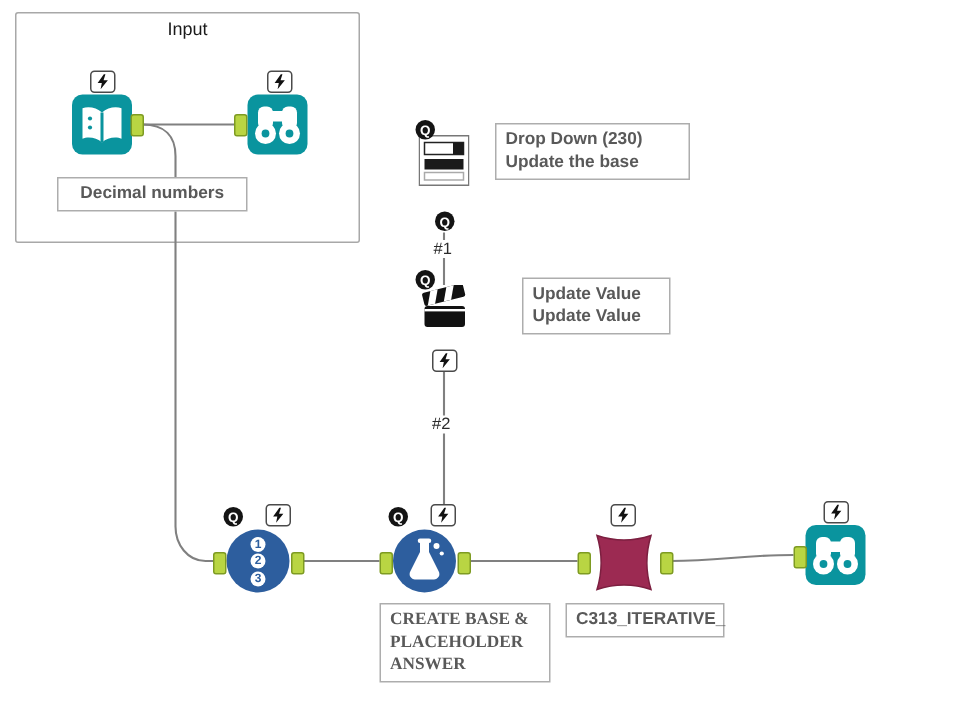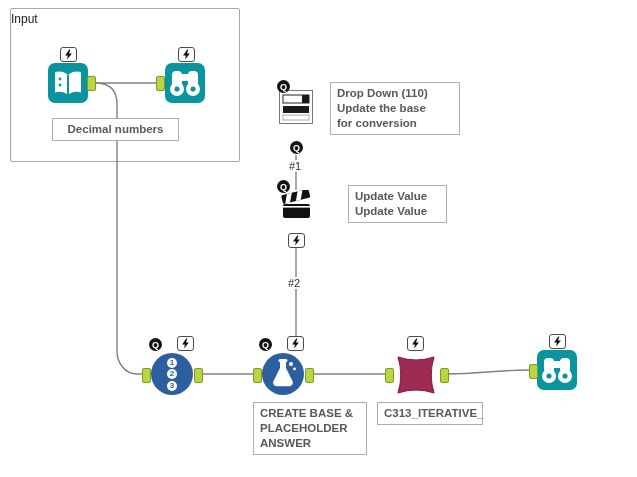--- a/index.html
+++ b/index.html
@@ -5,21 +5,21 @@
   html,body{margin:0;padding:0;background:#fff;}
   .canvas{
     position:relative;width:637px;height:477px;background:#ffffff;
     font-family:"Liberation Sans", sans-serif;overflow:hidden;
   }
   .container-box{
     position:absolute;left:10px;top:8px;width:228px;height:152px;
     background:#ffffff;border:1px solid #a8a8a8;border-radius:2px;z-index:0;
   }
   .container-title{
-    position:absolute;left:0;top:3px;width:100%;
+    position:absolute;left:0;top:3px;width:100%;text-align:center;
     font-size:12px;color:#1a1a1a;
   }
   .wires{position:absolute;left:0;top:0;z-index:1;}
   .wires path{stroke:#808080;stroke-width:1.4;fill:none;}
   .tool-icon{
     position:absolute;width:40px;height:40px;border-radius:7px;z-index:2;
     display:flex;align-items:center;justify-content:center;
   }
   .teal{background:#0a949e;}
   .circle-tool{
@@ -81,21 +81,21 @@
   </div>
   <div class="tool-icon teal" style="left:48px;top:63px;">
     <svg width="40" height="40" viewBox="0 0 40 40">
       <path d="M20 12 C16.5 8.5 10.5 7.8 7 9.2 V29.5 C10.5 28 16.5 28.6 20 32 C23.5 28.6 29.5 28 33 29.5 V9.2 C29.5 7.8 23.5 8.5 20 12 Z" fill="#fff"></path>
       <path d="M20 12 V32" stroke="#0a949e" stroke-width="2"></path>
       <circle cx="12" cy="16" r="1.4" fill="#0a949e"></circle>
       <circle cx="12" cy="22" r="1.4" fill="#0a949e"></circle>
     </svg>
   </div>
   <div class="nub" style="left:87px;top:76px;"></div>
-  <div class="annotation center" style="left:52px;top:118px;width:113px;">
+  <div class="annotation center" style="left:38px;top:118px;width:113px;">
     <div>Decimal numbers</div>
   </div>
 
   <div class="badge-lightning" style="left:178px;top:47px;">
     <svg width="9" height="11" viewBox="0 0 10 12">
       <path d="M5.8 0.5 L1.2 7 H4.3 L3.4 11.5 L8.8 4.8 H5.6 L7 0.5 Z" fill="#111"></path>
     </svg>
   </div>
   <div class="nub" style="left:156px;top:76px;"></div>
   <div class="tool-icon teal" style="left:165px;top:63px;">
@@ -120,23 +120,22 @@
       <rect x="23" y="5" width="7" height="8" fill="#1a1a1a"></rect>
       <rect x="4" y="16" width="26" height="7" fill="#1a1a1a"></rect>
       <rect x="4" y="25" width="26" height="5" fill="#fff" stroke="#aaa"></rect>
     </svg>
   </div>
   <div class="badge-q" style="left:290px;top:141px;">
     <span>Q</span>
   </div>
   <div class="wire-label" style="left:288px;top:160px;">#1</div>
   <div class="annotation" style="left:330px;top:82px;width:116px;">
-    <div>Drop Down (110)</div>
+    <div>Drop Down (230)</div>
     <div>Update the base</div>
-    <div>for conversion</div>
   </div>
 
   <div class="badge-q" style="left:277px;top:180px;">
     <span>Q</span>
   </div>
   <div class="plain-icon" style="left:279px;top:190px;width:36px;height:32px;">
     <svg width="36" height="32" viewBox="0 0 36 32">
       <g transform="rotate(-14 5 13)">
         <rect x="4" y="5" width="28" height="9" rx="1.5" fill="#111"></rect>
         <path d="M10 5 h5 l-4 9 h-5 Z" fill="#fff"></path>
@@ -187,21 +186,21 @@
   <div class="circle-tool" style="left:262px;top:353px;">
     <svg width="42" height="42" viewBox="0 0 42 42">
       <rect x="16.5" y="6" width="9" height="3" rx="1.5" fill="#fff"></rect>
       <rect x="18" y="8" width="6" height="7" fill="#fff"></rect>
       <path d="M18 15 L11.5 28 a3.6 3.6 0 0 0 3.2 5.3 H27.3 A3.6 3.6 0 0 0 30.5 28 L24 15 Z" fill="#fff"></path>
       <circle cx="29" cy="11" r="2" fill="#fff"></circle>
       <circle cx="32.5" cy="16" r="1.4" fill="#fff"></circle>
     </svg>
   </div>
   <div class="nub" style="left:305px;top:368px;"></div>
-  <div class="annotation" style="left:253px;top:402px;width:100px;">
+  <div class="annotation" style="left:253px;top:402px;width:100px;font-family:Liberation Serif, serif;">
     <div>CREATE BASE &amp;</div>
     <div>PLACEHOLDER</div>
     <div>ANSWER</div>
   </div>
 
   <div class="badge-lightning" style="left:407px;top:336px;">
     <svg width="9" height="11" viewBox="0 0 10 12">
       <path d="M5.8 0.5 L1.2 7 H4.3 L3.4 11.5 L8.8 4.8 H5.6 L7 0.5 Z" fill="#111"></path>
     </svg>
   </div>

